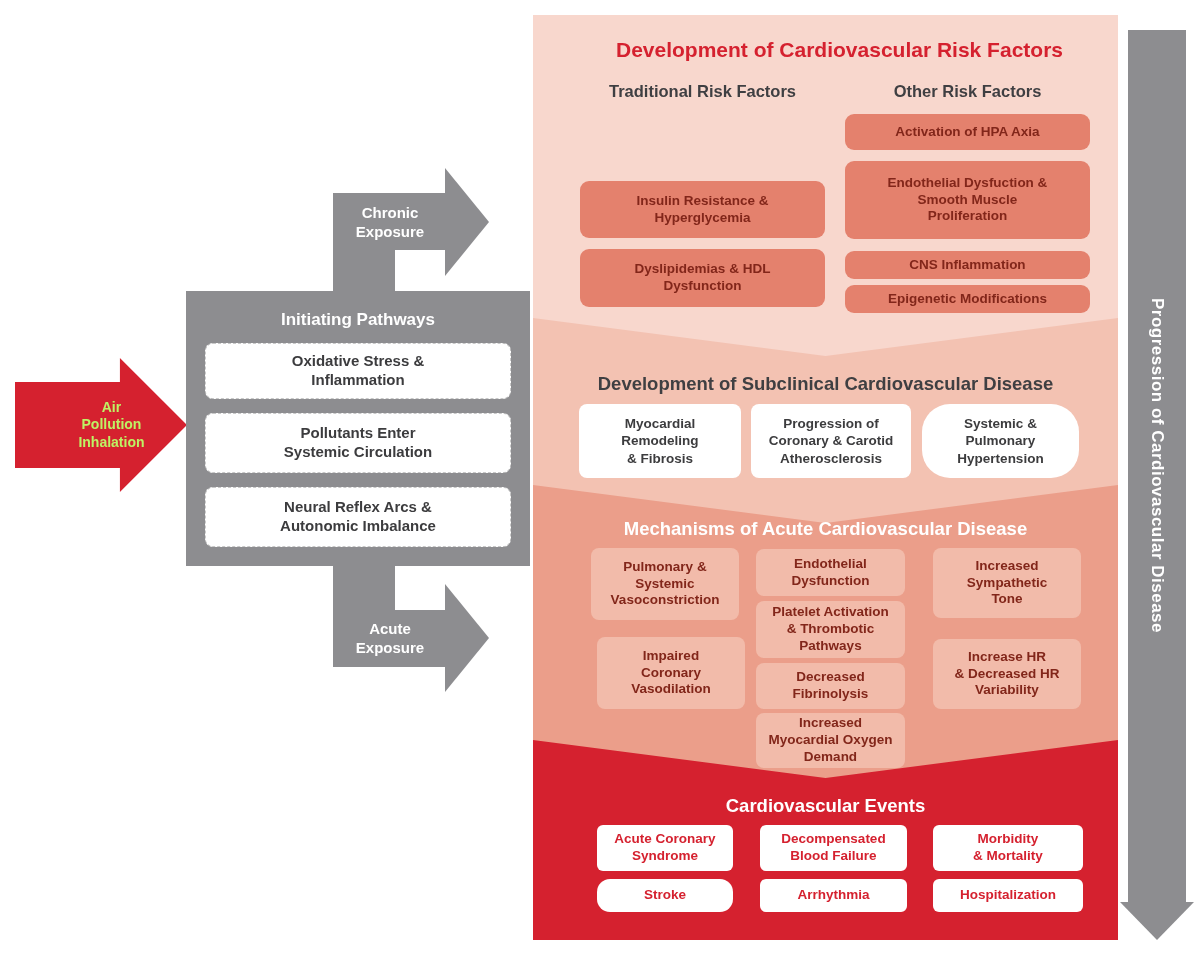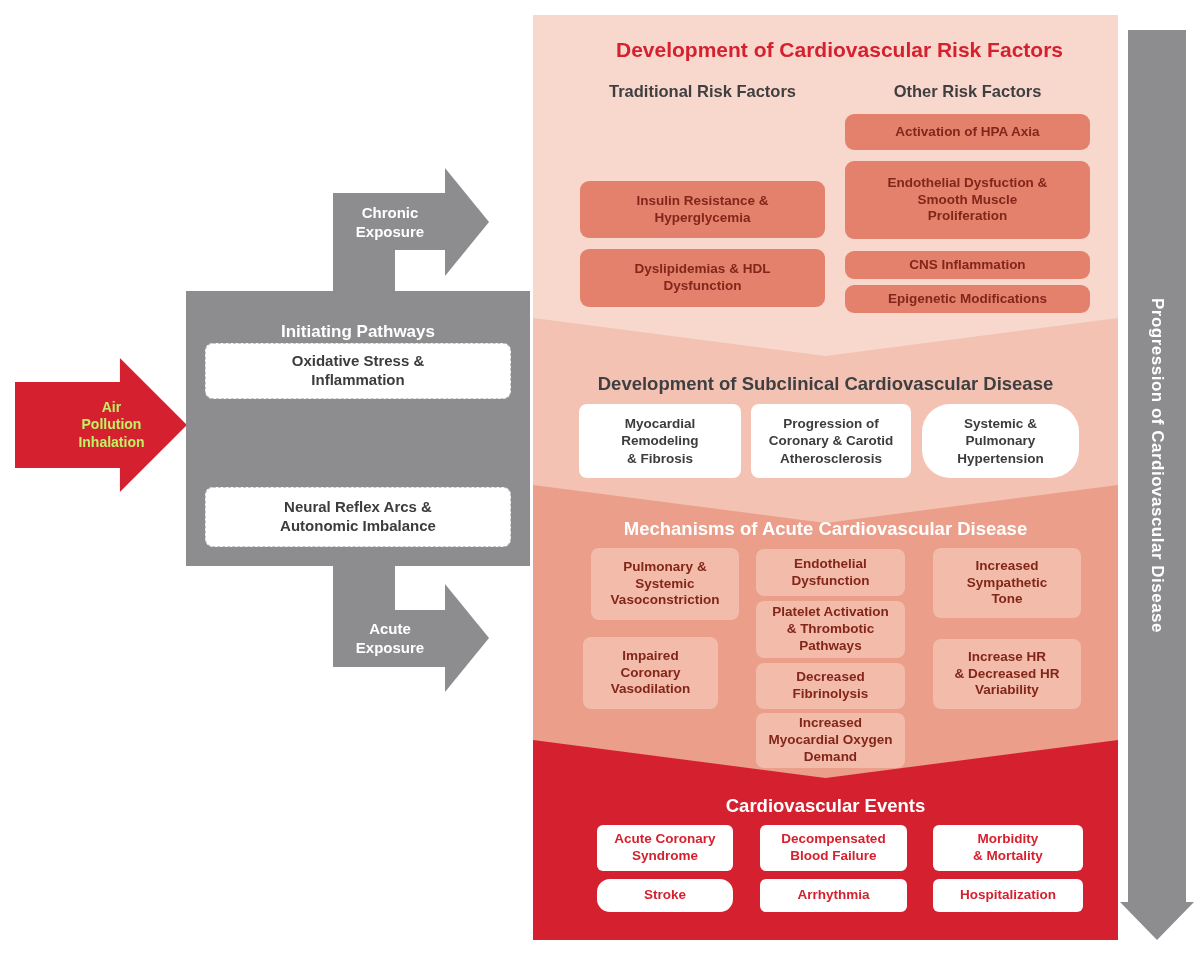--- a/index.html
+++ b/index.html
@@ -9,21 +9,21 @@
   }
   .txt{white-space:pre-line;text-align:center;display:flex;align-items:center;justify-content:center;font-weight:bold;}
 
   
   .air-arrow{position:absolute;left:15px;top:358px;width:172px;height:134px;background:#d5212f;
     clip-path:polygon(0 18%,61% 18%,61% 0,100% 50%,61% 100%,61% 82%,0 82%);}
   .air-label{position:absolute;left:0;top:18%;bottom:18%;width:61%;color:#bef264;font-size:14px;line-height:1.25;padding-left:44px;}
 
   
   .init-box{position:absolute;left:186px;top:291px;width:344px;height:275px;background:#8d8d90;}
-  .init-title{position:absolute;left:0;top:28px;width:100%;height:26px;color:#ffffff;font-size:17px;}
+  .init-title{position:absolute;left:0;top:16px;width:100%;height:26px;color:#ffffff;font-size:17px;}
   .init-item{position:absolute;left:19px;width:306px;background:#ffffff;border-radius:8px;
     border:1.5px dashed #c8c8c8;box-sizing:border-box;color:#3c3c3e;font-size:15px;line-height:1.25;}
 
   
   .shaft{position:absolute;background:#8d8d90;}
   .head-right{position:absolute;width:0;height:0;border-top:54px solid transparent;
     border-bottom:54px solid transparent;border-left:44px solid #8d8d90;}
   .arrow-label{position:absolute;color:#ffffff;font-size:15px;line-height:1.3;}
 
   
@@ -67,20 +67,22 @@
   <div class="air-arrow">
     <div class="air-label txt">Air
 Pollution
 Inhalation</div>
   </div>
 
   <div class="init-box">
     <div class="init-title txt">Initiating Pathways</div>
     <div class="init-item txt" style="top:52px;height:56px;">Oxidative Stress &amp;
 Inflammation</div>
+    <div class="init-item txt" style="top:122px;height:60px;">Pollutants Enter
+Systemic Circulation</div>
     <div class="init-item txt" style="top:196px;height:60px;">Neural Reflex Arcs &amp;
 Autonomic Imbalance</div>
   </div>
 
   <div class="shaft" style="left:333px;top:196px;width:62px;height:100px;"></div>
   <div class="shaft" style="left:333px;top:193px;width:113px;height:57px;"></div>
   <div class="head-right" style="left:445px;top:168px;"></div>
   <div class="arrow-label txt" style="left:336px;top:197px;width:108px;height:50px;">Chronic
 Exposure</div>
 
@@ -120,21 +122,21 @@
 Coronary &amp; Carotid
 Atherosclerosis</div>
     <div class="sub-box txt" style="left:389px;width:157px;border-radius:28px;">Systemic &amp;
 Pulmonary
 Hypertension</div>
 
     <div class="mech-title txt">Mechanisms of Acute Cardiovascular Disease</div>
     <div class="mech-box txt" style="left:58px;top:533px;width:148px;height:72px;">Pulmonary &amp;
 Systemic
 Vasoconstriction</div>
-    <div class="mech-box txt" style="left:50px;top:622px;width:135px;height:72px;">Impaired
+    <div class="mech-box txt" style="left:64px;top:622px;width:148px;height:72px;">Impaired
 Coronary
 Vasodilation</div>
 
     <div class="mech-box txt" style="left:223px;top:534px;width:149px;height:47px;">Endothelial
 Dysfunction</div>
     <div class="mech-box txt" style="left:223px;top:586px;width:149px;height:57px;">Platelet Activation
 &amp; Thrombotic
 Pathways</div>
     <div class="mech-box txt" style="left:223px;top:648px;width:149px;height:46px;">Decreased
 Fibrinolysis</div>

